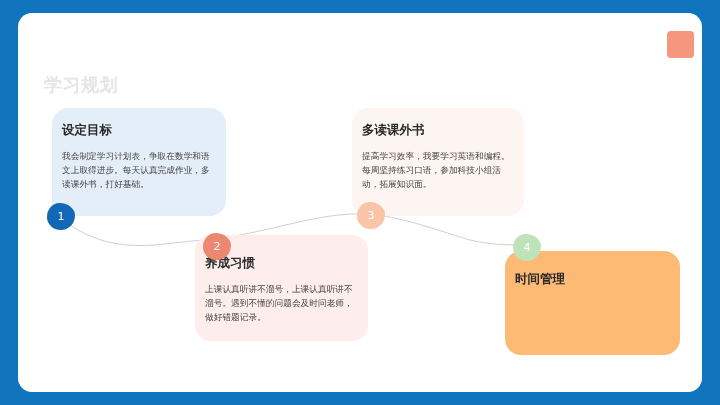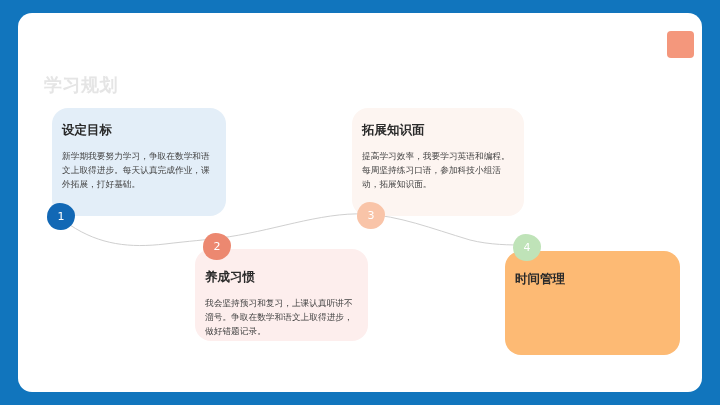--- a/index.html
+++ b/index.html
@@ -39,21 +39,21 @@
       color: #2a2a2a;
       margin-bottom: 10px;
       margin-left: 0px;
     }
     .card-body {
       font-size: 8.7px;
       line-height: 14px;
       color: #444444;
     }
     .card-1 { left: 40px; top: 108px; width: 174px; height: 108px; background: #e3eef8; margin-left: 12px; }
-    .card-2 { left: 195px; top: 249px; width: 173px; height: 92px; background: #fdeeed; padding-top: 20px; }
+    .card-2 { left: 195px; top: 235px; width: 173px; height: 106px; background: #fdeeed; padding-top: 20px; }
     .card-3 { left: 352px; top: 108px; width: 172px; height: 108px; background: #fdf5f1; }
     .card-4 { left: 505px; top: 251px; width: 175px; height: 104px; background: #fdba74; padding-top: 20px; }
 
     .badge {
       position: absolute;
       width: 28px; height: 27px;
       color: #ffffff;
       font-size: 11px;
       display: flex; align-items: center; justify-content: center;
       border-radius: 45% 55% 50% 48% / 52% 46% 54% 48%;
@@ -75,30 +75,30 @@
 <div class="slide"></div>
 <div class="corner-square"></div>
 <div class="page-title">学习规划</div>
 
 <svg class="connector" viewBox="0 0 720 405">
   <path d="M 70 225 C 100 245, 130 248, 165 244 C 190 241, 205 240, 220 238 C 270 232, 320 212, 365 214 C 400 216, 430 228, 470 240 C 490 245, 510 245, 525 245" fill="none" stroke="#c9c9c9" stroke-width="0.9"></path>
 </svg>
 
 <div class="card card-1">
   <div class="card-title">设定目标</div>
-  <div class="card-body">新学期我要努力学习，争取在数学和语文上取得进步。每天认真完成作业，课外拓展，打好基础。</div>
+  <div class="card-body">我会制定学习计划表，争取在数学和语文上取得进步。每天认真完成作业，多读课外书，打好基础。</div>
 </div>
 
 <div class="card card-2">
   <div class="card-title">养成习惯</div>
-  <div class="card-body">我会坚持预习和复习，上课认真听讲不溜号。争取在数学和语文上取得进步，做好错题记录。</div>
+  <div class="card-body">上课认真听讲不溜号，上课认真听讲不溜号。遇到不懂的问题会及时问老师，做好错题记录。</div>
 </div>
 
 <div class="card card-3">
-  <div class="card-title">拓展知识面</div>
+  <div class="card-title">多读课外书</div>
   <div class="card-body">提高学习效率，我要学习英语和编程。每周坚持练习口语，参加科技小组活动，拓展知识面。</div>
 </div>
 
 <div class="card card-4">
   <div class="card-title">时间管理</div>
 </div>
 
 <div class="badge badge-1">1</div>
 <div class="badge badge-2">2</div>
 <div class="badge badge-3">3</div>

